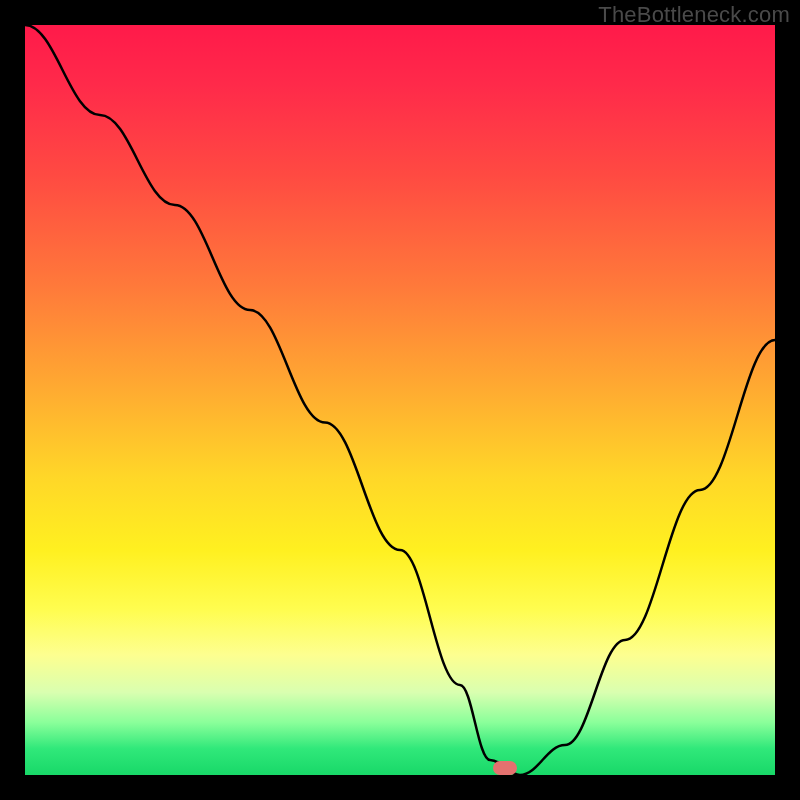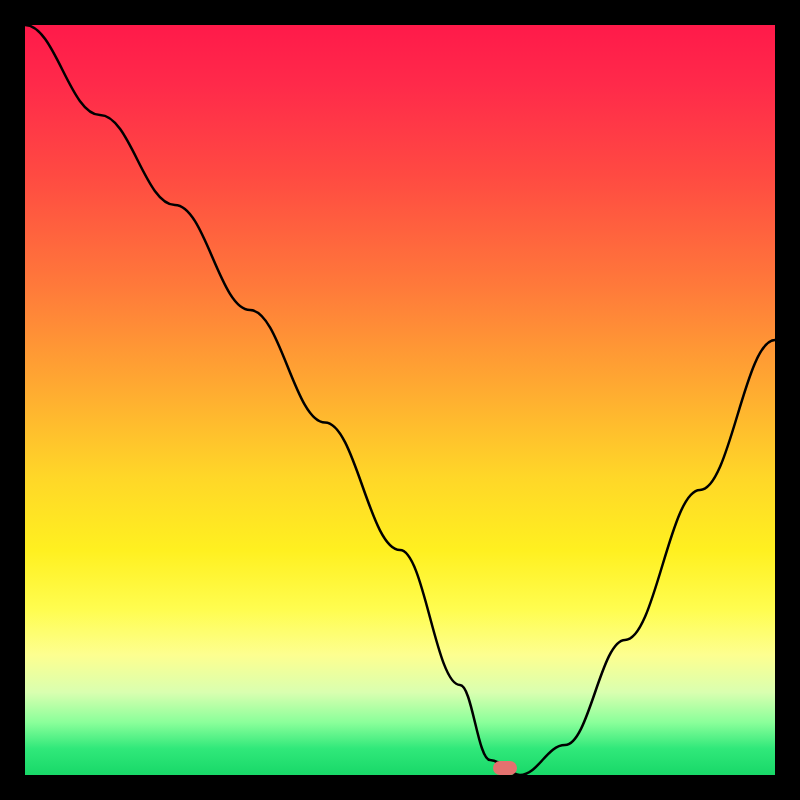--- a/index.html
+++ b/index.html
@@ -71,20 +71,21 @@
     background: #e4716f;
     border-radius: 7px;
     transform: translate(-50%, -50%);
   }
 </style>
 </head>
 <body>
 
 <div class="frame">
 
+  <div class="watermark">TheBottleneck.com</div>
 
   <div class="plot-area">
     <div class="gradient"></div>
 
     <svg class="curve" viewBox="0 0 750 750" preserveAspectRatio="none">
       <path id="curve-path" fill="none" stroke="#000" stroke-width="2.5" stroke-linecap="round" stroke-linejoin="round" d="M 0 0 C 30 0, 45 90, 75 90 C 105 90, 120 180, 150 180 C 180 180, 195 285, 225 285 C 255 285, 270 397.5, 300 397.5 C 330 397.5, 345 525, 375 525 C 399 525, 410.99999999999994 660, 434.99999999999994 660 C 446.99999999999994 660, 453 735, 465 735 C 477 735, 483 750, 495 750 C 513 750, 522 720, 540 720 C 564 720, 576 615, 600 615 C 630 615, 645 465, 675 465 C 705 465, 720 315.00000000000006, 750 315.00000000000006"></path>
     </svg>
 
     <div id="marker" class="marker" style="left: 480px; top: 742.5px;"></div>
   </div>

